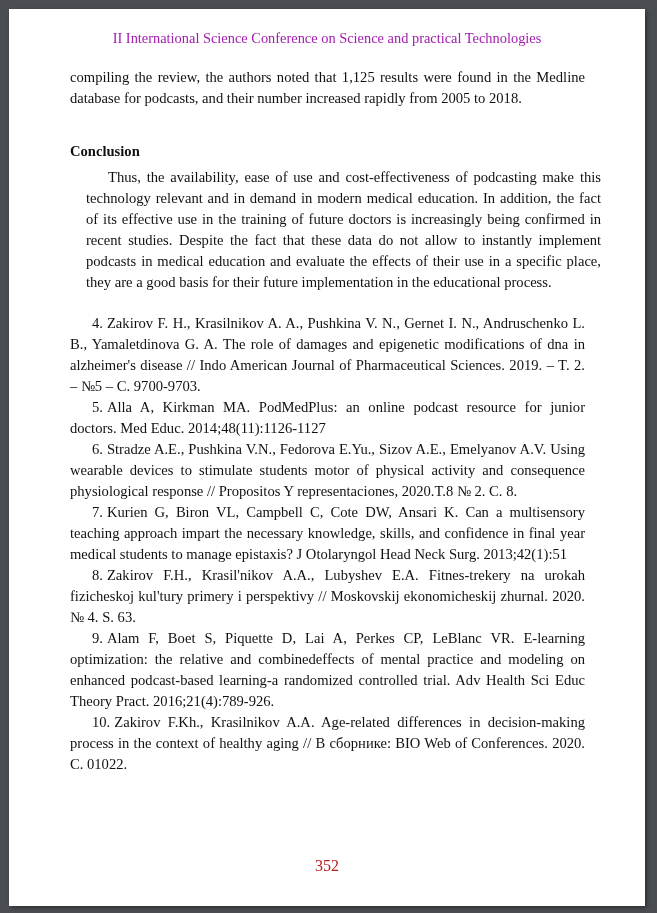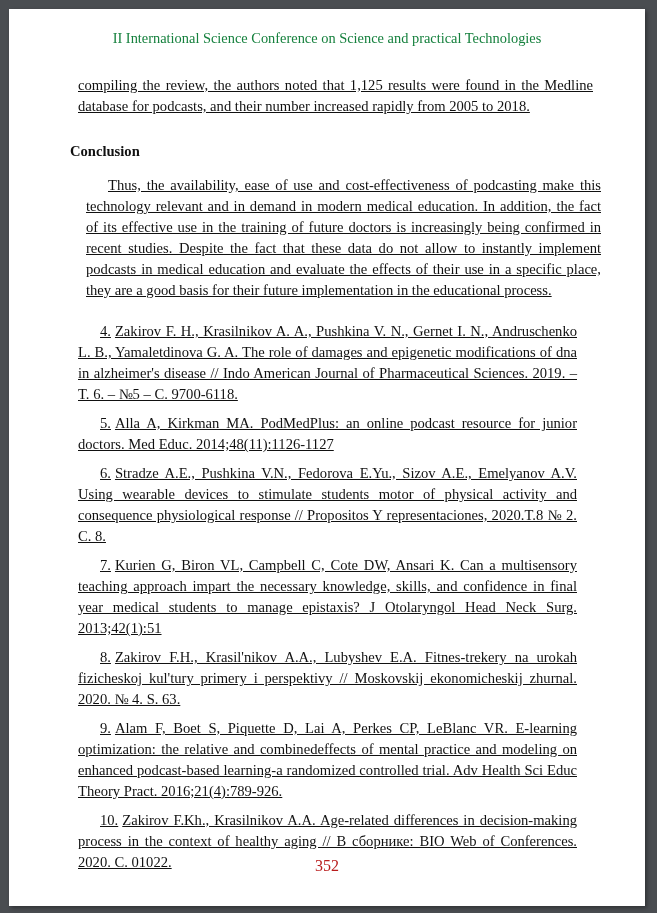--- a/index.html
+++ b/index.html
@@ -17,26 +17,26 @@
   .content {
     position: absolute; left: 61px; width: 515px; top: 0;
     font-family: "Liberation Serif", "DejaVu Serif", serif;
     font-size: 14.6px; color: #111;
     line-height: 21px;
   }
   .header {
     position: absolute; left: 0; width: 636px; top: 21px;
     text-align: center;
     font-family: "Liberation Serif", "DejaVu Serif", serif;
-    font-size: 14.4px; color: #15803d;
+    font-size: 14.4px; color: #a21caf;
   }
-  p { margin: 8px; text-align: justify; text-decoration: underline; }
+  p { margin: 0; text-align: justify; }
   .cont { position: absolute; top: 58px; left: 0; width: 515px; }
   .concl-head { position: absolute; top: 132px; left: 0; font-weight: bold; }
-  .concl-body { position: absolute; top: 158px; left: 8px; width: 515px; text-indent: 22px; }
+  .concl-body { position: absolute; top: 158px; left: 16px; width: 515px; text-indent: 22px; }
   .refs { position: absolute; top: 304px; left: 0; width: 515px; }
   .ref { text-indent: 22px; text-align: justify; }
   .ref .num { margin-right: 4px; }
   .pagenum {
     position: absolute; left: 0; width: 636px; top: 848px;
     text-align: center;
     font-family: "Liberation Serif", "DejaVu Serif", serif;
     font-size: 16px; color: #b91c1c;
   }
 </style>
@@ -46,21 +46,21 @@
 <div class="page">
   <div class="header">II International Science Conference on Science and practical Technologies</div>
 
   <div class="content">
     <p class="cont">compiling the review, the authors noted that 1,125 results were found in the Medline database for podcasts, and their number increased rapidly from 2005 to 2018.</p>
 
     <div class="concl-head">Conclusion</div>
     <p class="concl-body">Thus, the availability, ease of use and cost-effectiveness of podcasting make this technology relevant and in demand in modern medical education. In addition, the fact of its effective use in the training of future doctors is increasingly being confirmed in recent studies. Despite the fact that these data do not allow to instantly implement podcasts in medical education and evaluate the effects of their use in a specific place, they are a good basis for their future implementation in the educational process.</p>
 
     <div class="refs">
-      <p class="ref"><span class="num">4.</span><span>Zakirov F. H., Krasilnikov A. A., Pushkina V. N., Gernet I. N., Andruschenko L. B., Yamaletdinova G. A. The role of damages and epigenetic modifications of dna in alzheimer's disease // Indo American Journal of Pharmaceutical Sciences. 2019. – T. 6. – №5 – C. 9700-6118.</span></p>
+      <p class="ref"><span class="num">4.</span><span>Zakirov F. H., Krasilnikov A. A., Pushkina V. N., Gernet I. N., Andruschenko L. B., Yamaletdinova G. A. The role of damages and epigenetic modifications of dna in alzheimer's disease // Indo American Journal of Pharmaceutical Sciences. 2019. – T. 2. – №5 – C. 9700-9703.</span></p>
       <p class="ref"><span class="num">5.</span><span>Alla A, Kirkman MA. PodMedPlus: an online podcast resource for junior doctors. Med Educ. 2014;48(11):1126-1127</span></p>
       <p class="ref"><span class="num">6.</span><span>Stradze A.E., Pushkina V.N., Fedorova E.Yu., Sizov A.E., Emelyanov A.V. Using wearable devices to stimulate students motor of physical activity and consequence physiological response // Propositos Y representaciones, 2020.T.8 № 2. C. 8.</span></p>
       <p class="ref"><span class="num">7.</span><span>Kurien G, Biron VL, Campbell C, Cote DW, Ansari K. Can a multisensory teaching approach impart the necessary knowledge, skills, and confidence in final year medical students to manage epistaxis? J Otolaryngol Head Neck Surg. 2013;42(1):51</span></p>
       <p class="ref"><span class="num">8.</span><span>Zakirov F.H., Krasil'nikov A.A., Lubyshev E.A. Fitnes-trekery na urokah fizicheskoj kul'tury primery i perspektivy // Moskovskij ekonomicheskij zhurnal. 2020. № 4. S. 63.</span></p>
       <p class="ref"><span class="num">9.</span><span>Alam F, Boet S, Piquette D, Lai A, Perkes CP, LeBlanc VR. E-learning optimization: the relative and combinedeffects of mental practice and modeling on enhanced podcast-based learning-a randomized controlled trial. Adv Health Sci Educ Theory Pract. 2016;21(4):789-926.</span></p>
       <p class="ref"><span class="num">10.</span><span>Zakirov F.Kh., Krasilnikov A.A. Age-related differences in decision-making process in the context of healthy aging // В сборнике: BIO Web of Conferences. 2020. C. 01022.</span></p>
     </div>
   </div>
 
   <div class="pagenum">352</div>

